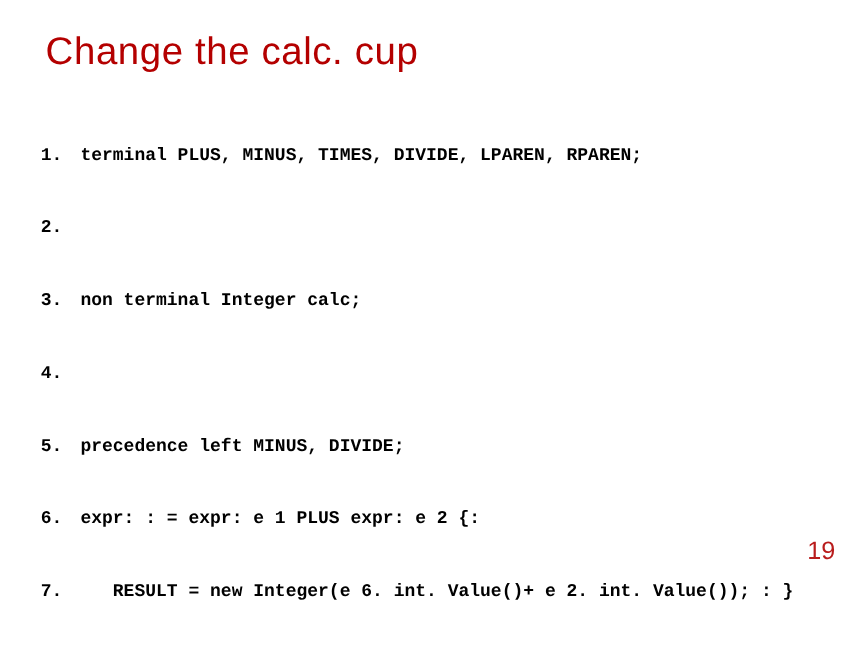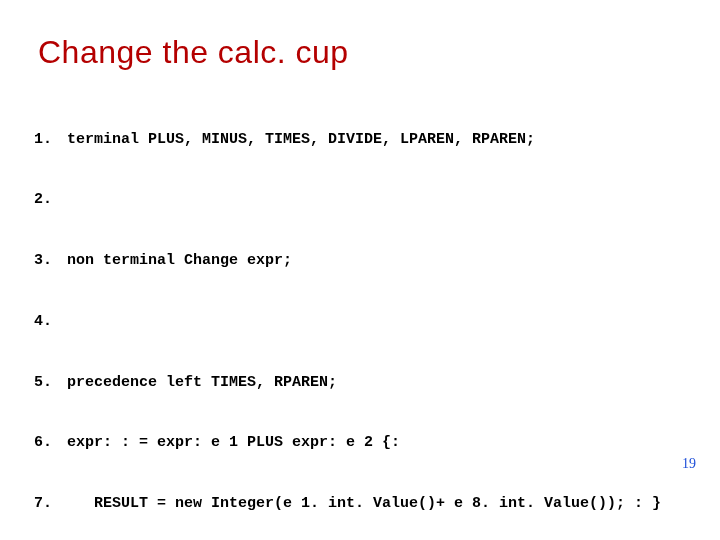--- a/index.html
+++ b/index.html
@@ -9,21 +9,21 @@
     height: 540px;
     background: #ffffff;
     font-family: Arial, Helvetica, sans-serif;
     overflow: hidden;
   }
   .slide {
     width: 720px;
     height: 488px;
     position: relative;
     box-sizing: border-box;
-    padding: 34px 8px 0 8px;
+    padding: 24px 8px 0 8px;
   }
   .title {
     color: #b40000;
     font-size: 32px;
     font-weight: 400;
     margin: 0 0 18px 30px;
     letter-spacing: 0.5px;
   }
   .code-block {
     font-family: "Courier New", Courier, monospace;
@@ -43,40 +43,40 @@
     text-align: right;
     padding-right: 6px;
   }
   .linetext {
     display: inline-block;
   }
   .pageno {
     position: absolute;
     right: 24px;
     bottom: 16px;
-    font-size: 14px;
-    color: #1d4ed8;
-    font-family: Liberation Serif, serif;
+    font-size: 21px;
+    color: #b91c1c;
+    font-family: Liberation Sans, sans-serif;
   }
 </style>
 </head>
 <body>
 
 <div class="slide">
 
   <h1 class="title">Change the calc. cup</h1>
 
   <div class="code-block">
     <div class="code-line"><span class="lineno">1.</span><span class="linetext"> terminal PLUS, MINUS, TIMES, DIVIDE, LPAREN, RPAREN;</span></div>
     <div class="code-line"><span class="lineno">2.</span></div>
-    <div class="code-line"><span class="lineno">3.</span><span class="linetext"> non terminal Change expr;</span></div>
+    <div class="code-line"><span class="lineno">3.</span><span class="linetext"> non terminal Integer calc;</span></div>
     <div class="code-line"><span class="lineno">4.</span></div>
-    <div class="code-line"><span class="lineno">5.</span><span class="linetext"> precedence left TIMES, RPAREN;</span></div>
+    <div class="code-line"><span class="lineno">5.</span><span class="linetext"> precedence left MINUS, DIVIDE;</span></div>
     <div class="code-line"><span class="lineno">6.</span><span class="linetext"> expr: : = expr: e 1 PLUS expr: e 2 {:</span></div>
-    <div class="code-line"><span class="lineno">7.</span><span class="linetext">    RESULT = new Integer(e 1. int. Value()+ e 8. int. Value()); : }</span></div>
+    <div class="code-line"><span class="lineno">7.</span><span class="linetext">    RESULT = new Integer(e 6. int. Value()+ e 2. int. Value()); : }</span></div>
     <div class="code-line"><span class="lineno">8.</span><span class="linetext"> | expr: e 1 MINUS expr: e 2  {:</span></div>
     
     
     
     
     
     
     
   </div>
 

